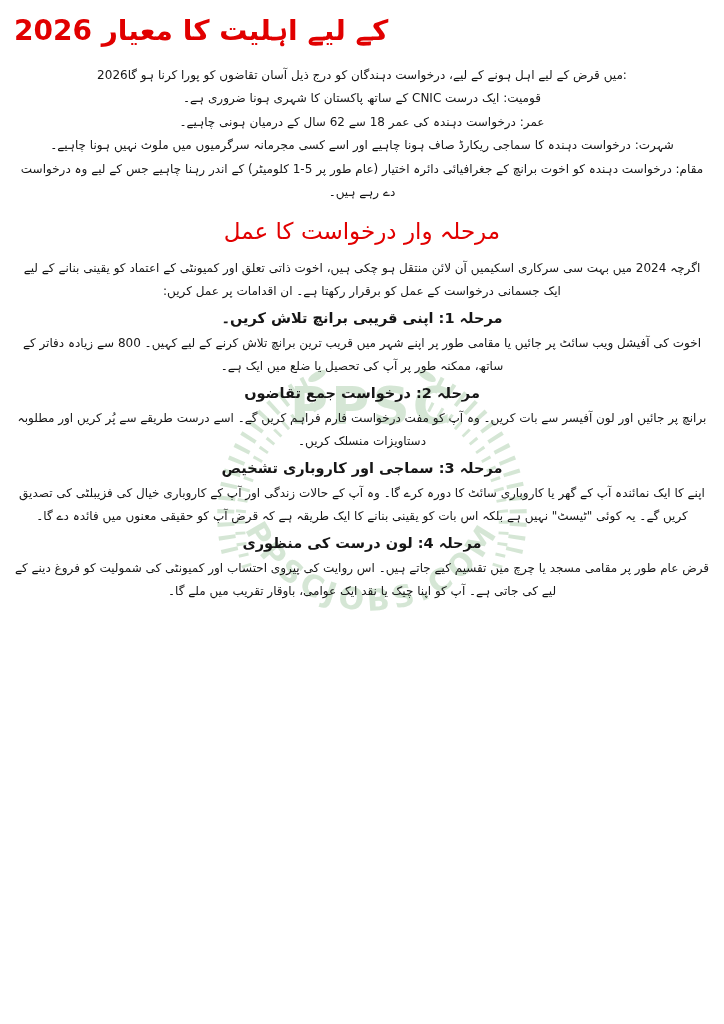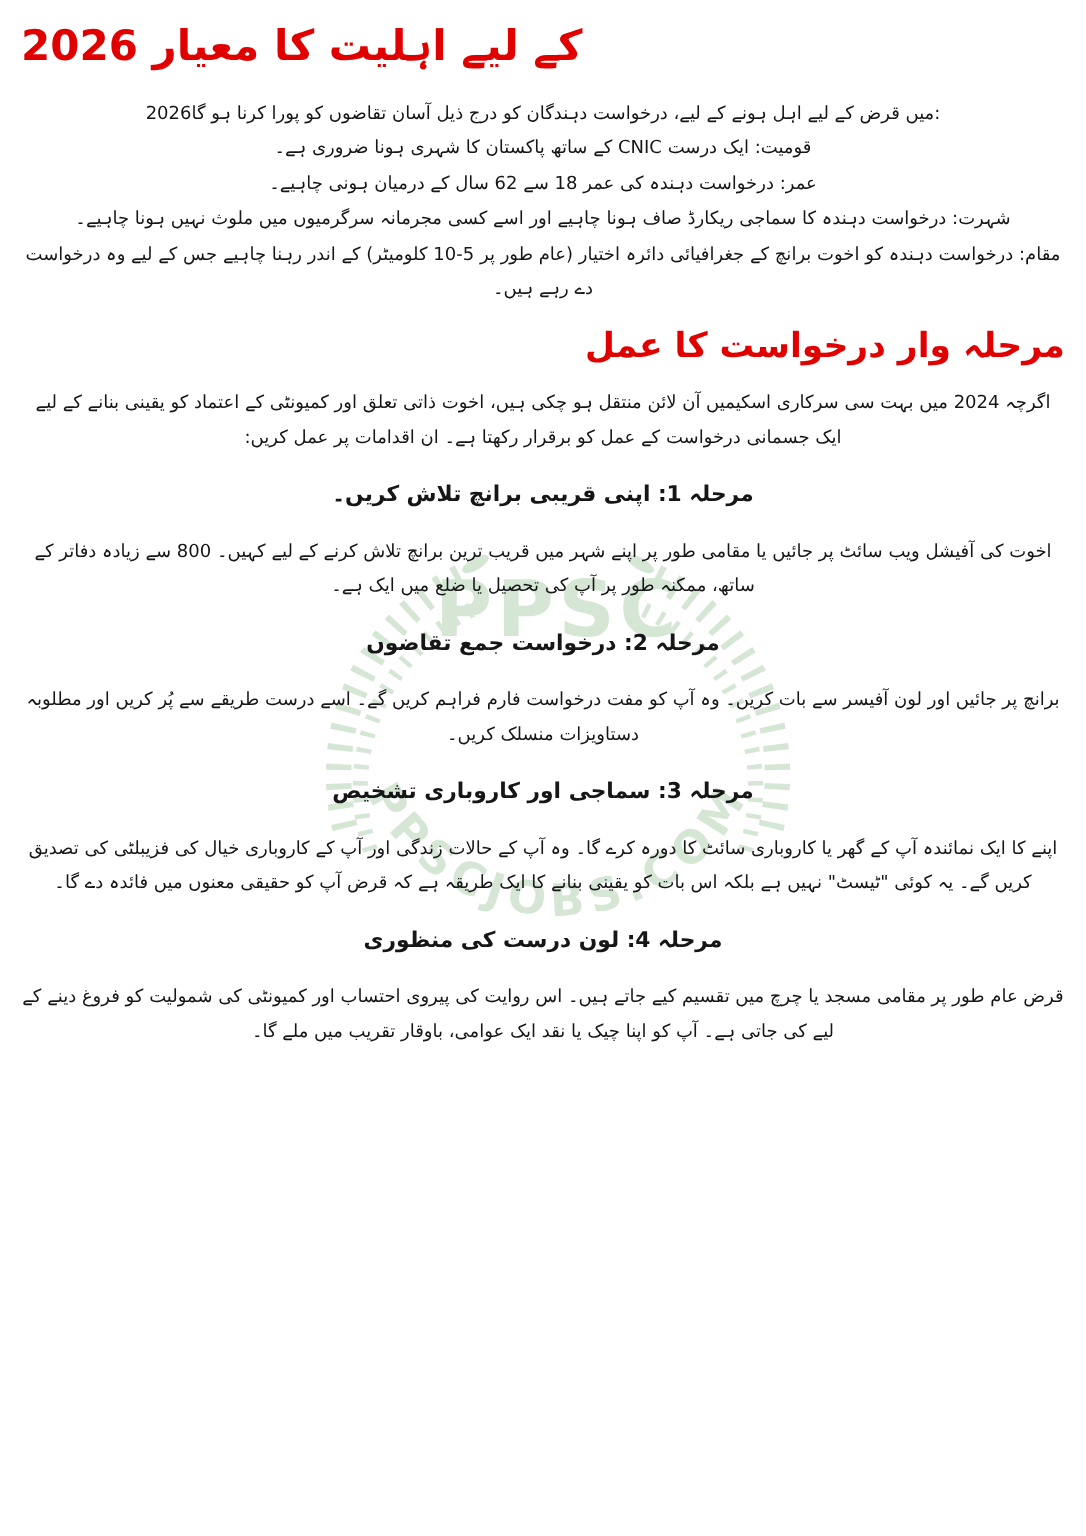--- a/index.html
+++ b/index.html
@@ -34,35 +34,36 @@
     color:var(--accent);
     font-size:28px;
     font-weight:bold;
     text-align:left;
     margin:4px 0 12px 0;
     line-height:1.5;
   }
   .section-heading{
     color:var(--accent);
     font-size:23px;
-    font-weight:bold;
+    font-weight:normal;
+    text-align:center;
     margin:10px 0 8px 0;
     line-height:1.5;
   }
   .para{
     font-size:12px;
     line-height:1.95;
     text-align:center;
     margin:0;
   }
   .step-heading{
     font-size:14.5px;
     line-height:1.95;
     text-align:center;
-    margin:12px;
+    margin:0;
     font-weight:bold;
   }
 </style>
 </head>
 <body>
 
 <div class="page">
 
   <svg class="watermark" viewBox="0 0 360 290" xmlns="http://www.w3.org/2000/svg" aria-hidden="true">
 
@@ -90,21 +91,21 @@
     <h1 class="doc-title">کے لیے اہلیت کا معیار 2026</h1>
 
     <p class="para">:میں قرض کے لیے اہل ہونے کے لیے، درخواست دہندگان کو درج ذیل آسان تقاضوں کو پورا کرنا ہو گا2026</p>
 
     <p class="para">قومیت: ایک درست CNIC کے ساتھ پاکستان کا شہری ہونا ضروری ہے۔</p>
 
     <p class="para">عمر: درخواست دہندہ کی عمر 18 سے 62 سال کے درمیان ہونی چاہیے۔</p>
 
     <p class="para">شہرت: درخواست دہندہ کا سماجی ریکارڈ صاف ہونا چاہیے اور اسے کسی مجرمانہ سرگرمیوں میں ملوث نہیں ہونا چاہیے۔</p>
 
-    <p class="para">مقام: درخواست دہندہ کو اخوت برانچ کے جغرافیائی دائرہ اختیار (عام طور پر 5-10 کلومیٹر) کے اندر رہنا چاہیے جس کے لیے وہ درخواست دے رہے ہیں۔</p>
+    <p class="para">مقام: درخواست دہندہ کو اخوت برانچ کے جغرافیائی دائرہ اختیار (عام طور پر 5-1 کلومیٹر) کے اندر رہنا چاہیے جس کے لیے وہ درخواست دے رہے ہیں۔</p>
 
 
     <h2 class="section-heading">مرحلہ وار درخواست کا عمل</h2>
 
     <p class="para">اگرچہ 2024 میں بہت سی سرکاری اسکیمیں آن لائن منتقل ہو چکی ہیں، اخوت ذاتی تعلق اور کمیونٹی کے اعتماد کو یقینی بنانے کے لیے ایک جسمانی درخواست کے عمل کو برقرار رکھتا ہے۔ ان اقدامات پر عمل کریں:</p>
 
     <p class="step-heading">مرحلہ 1: اپنی قریبی برانچ تلاش کریں۔</p>
     <p class="para">اخوت کی آفیشل ویب سائٹ پر جائیں یا مقامی طور پر اپنے شہر میں قریب ترین برانچ تلاش کرنے کے لیے کہیں۔ 800 سے زیادہ دفاتر کے ساتھ، ممکنہ طور پر آپ کی تحصیل یا ضلع میں ایک ہے۔</p>
 
     <p class="step-heading">مرحلہ 2: درخواست جمع تقاضوں</p>

